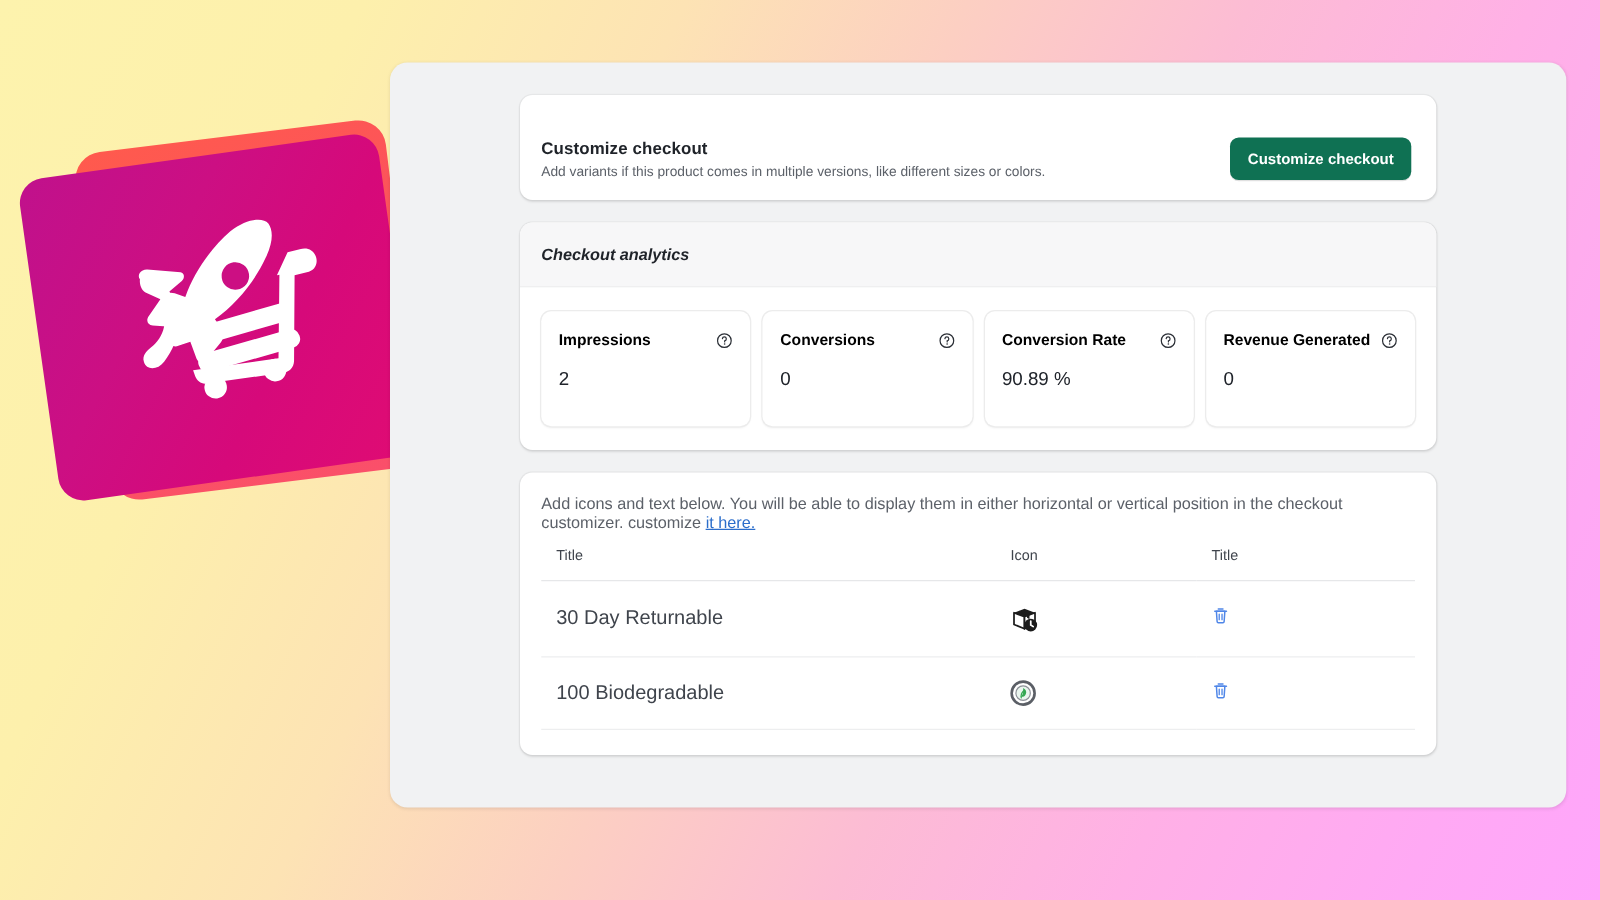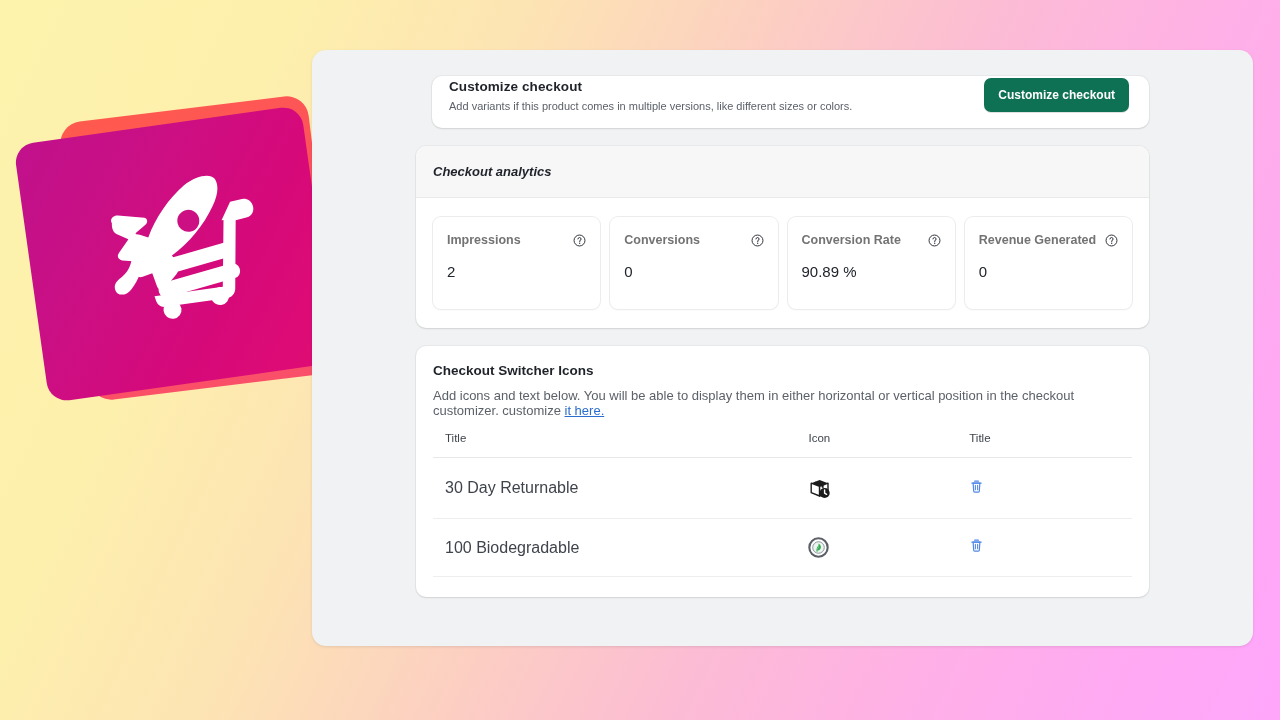--- a/index.html
+++ b/index.html
@@ -62,23 +62,22 @@
   
   .card {
     background: #ffffff;
     border-radius: 10px;
     box-shadow: 0 0 0 1px rgba(0,0,0,.035), 0 1px 2px rgba(0,0,0,.10);
   }
 
   
   .cz-card {
     display: flex; align-items: center; justify-content: space-between;
-    padding: 2px 20px 16px 17px;
+    padding: 34px 20px 16px 17px;
     margin-bottom: 18px;
-    margin-left: 16px;
   }
   .cz-title {
     font-size: 13.5px; font-weight: bold; color: #1f2329;
     letter-spacing: .1px; margin-bottom: 6px;
   }
   .cz-sub { font-size: 11px; color: #5c6169; }
   .btn-primary {
     background: #0f7153; color: #ffffff;
     font-size: 12px; font-weight: bold;
     border: none; border-radius: 7px;
@@ -104,21 +103,21 @@
     background: #ffffff;
     border-radius: 8px;
     box-shadow: 0 0 0 1px #ececec, 0 1px 2px rgba(0,0,0,.07);
     padding: 16px 14px 18px 14px;
     min-height: 92px;
   }
   .metric-top {
     display: flex; align-items: center; justify-content: space-between;
     gap: 8px; margin-bottom: 16px;
   }
-  .metric-label { font-size: 12.5px; font-weight: bold; color: #737373; }
+  .metric-label { font-size: 12.5px; font-weight: bold; color: #000000; }
   .metric-value { font-size: 15px; color: #20242b; }
   .help-icon { flex: 0 0 auto; display: block; }
 
   
   .sw-card { padding: 17px 17px 20px 17px; }
   .sw-title {
     font-size: 13.5px; font-weight: bold; color: #1f2329;
     margin-bottom: 10px;
   }
   .sw-desc { font-size: 13px; color: #5c6169; margin-bottom: 14px; }
@@ -224,21 +223,20 @@
               <circle cx="10.3" cy="14.2" r="1" fill="#2b2f36"></circle>
             </svg>
           </div>
           <div class="metric-value">0</div>
         </div>
 
       </div>
     </div>
 
     <div class="card sw-card">
-      <div class="sw-title">Checkout Switcher Icons</div>
       <div class="sw-desc">
         <span>Add icons and text below. You will be able to display them in either horizontal or vertical position in the checkout customizer. customize </span><a href="#">it here.</a>
       </div>
 
       <table class="tbl">
         <thead>
           <tr>
             <th class="col-title">Title</th>
             <th class="col-icon">Icon</th>
             <th class="col-act">Title</th>

